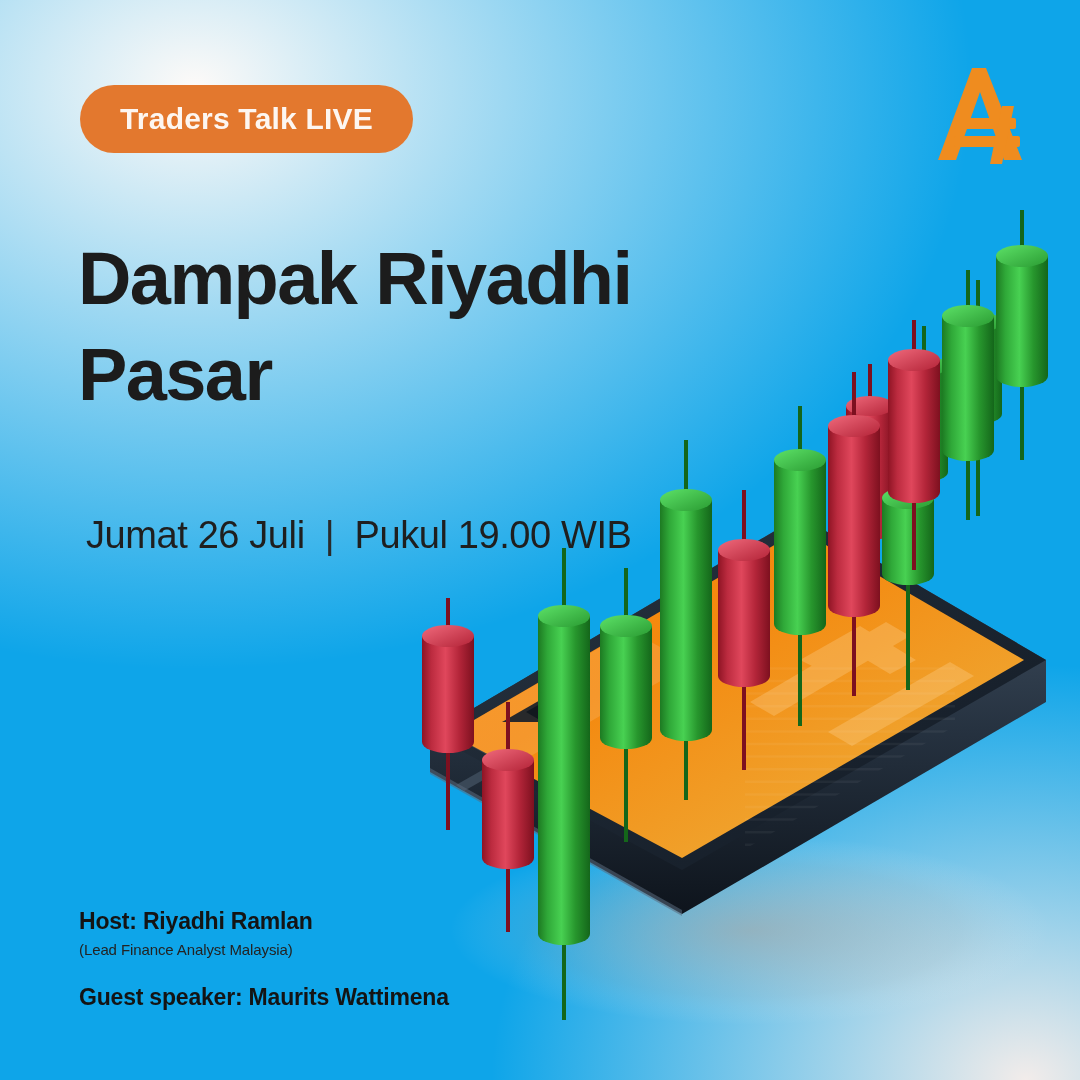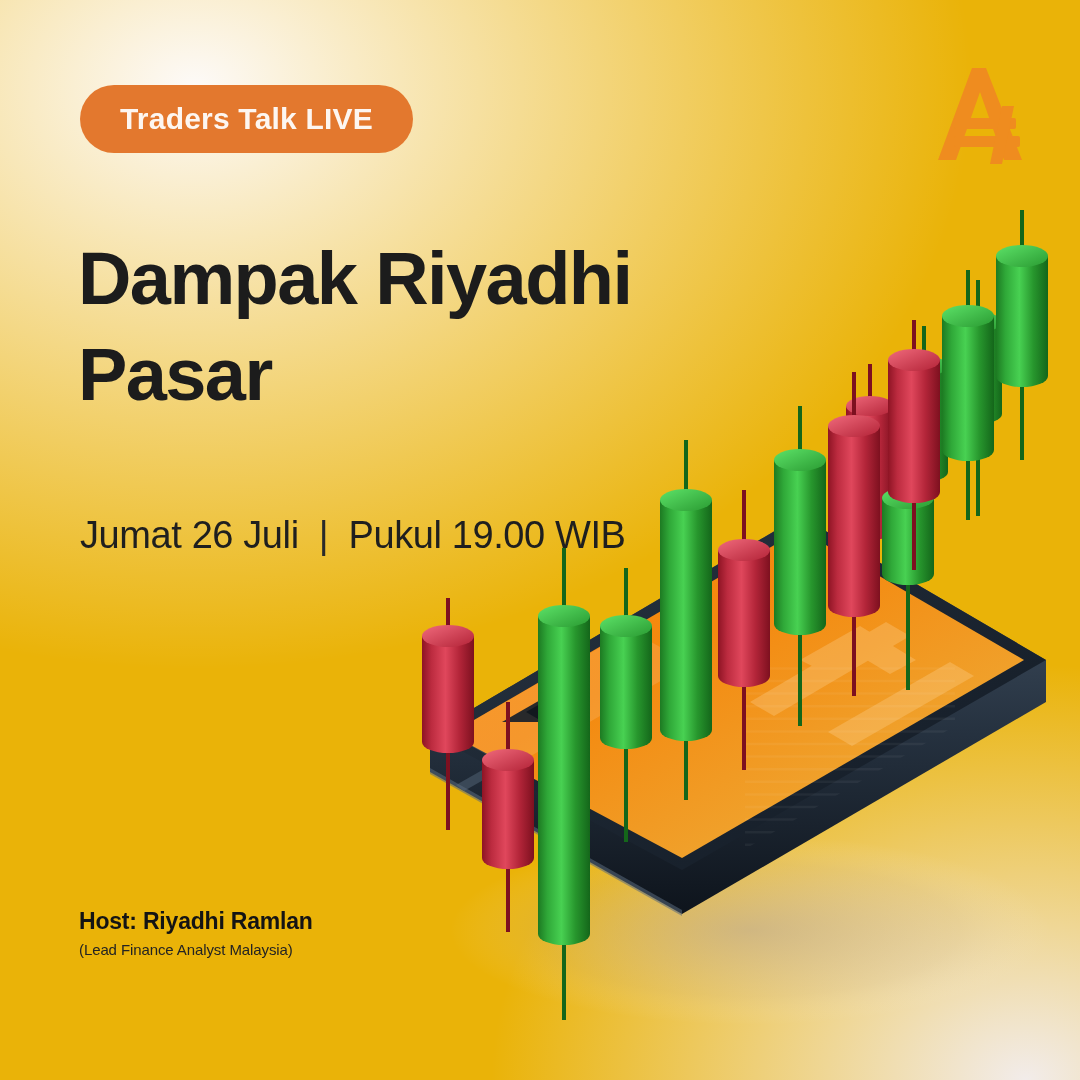--- a/index.html
+++ b/index.html
@@ -2,21 +2,21 @@
 <html><head>
 <meta charset="utf-8">
 <style>
   html,body{margin:0;padding:0;}
   body{
     width:1080px;height:1080px;overflow:hidden;
     background:#faf5f2;
     font-family:"Liberation Sans","DejaVu Sans",sans-serif;
     position:relative;
   }
-  #poster{position:absolute;inset:0;overflow:hidden;background:#eab308;}
+  #poster{position:absolute;inset:0;overflow:hidden;background:#0ea5e9;}
 
   
   .paper-tint{
     position:absolute;inset:0;
     background:
       radial-gradient(120% 90% at 18% 8%, #fdfaf8 0%, rgba(253,250,248,0) 60%),
       radial-gradient(90% 70% at 95% 100%, #f2ecea 0%, rgba(242,236,234,0) 55%);
     pointer-events:none;
   }
 
@@ -42,21 +42,21 @@
   .headline{
     position:absolute;left:78px;top:192px;width:740px;
     color:#1c1c1c;
     font-size:74px;line-height:1.0;font-weight:bold;
     letter-spacing:-1.6px;
   }
   .headline .ln{display:block;margin-bottom:22px;}
 
   
   .dateline{
-    position:absolute;left:80px;top:514px;
+    position:absolute;left:86px;top:514px;
     color:#1f1f1f;font-size:38px;font-weight:400;letter-spacing:-.4px;
     white-space:nowrap;
   }
   .dateline .sep{display:inline-block;padding:0 10px;color:#2a2a2a;font-weight:300;}
 
   
   .credits{position:absolute;left:79px;top:908px;width:520px;z-index:40;}
   .credit-block{margin-bottom:26px;}
   .credit-name{
     color:#141414;font-size:23px;font-weight:bold;letter-spacing:-.2px;
@@ -330,16 +330,17 @@
       </g>
     </svg>
   </div>
 
   <div class="credits">
     <div class="credit-block">
       <div class="credit-name">Host: Riyadhi Ramlan</div>
       <div class="credit-role">(Lead Finance Analyst Malaysia)</div>
     </div>
     <div class="credit-block">
+      <div class="credit-name">Guest speaker: Maurits Wattimena</div>
     </div>
   </div>
 
 </div>
 
 </body></html>

